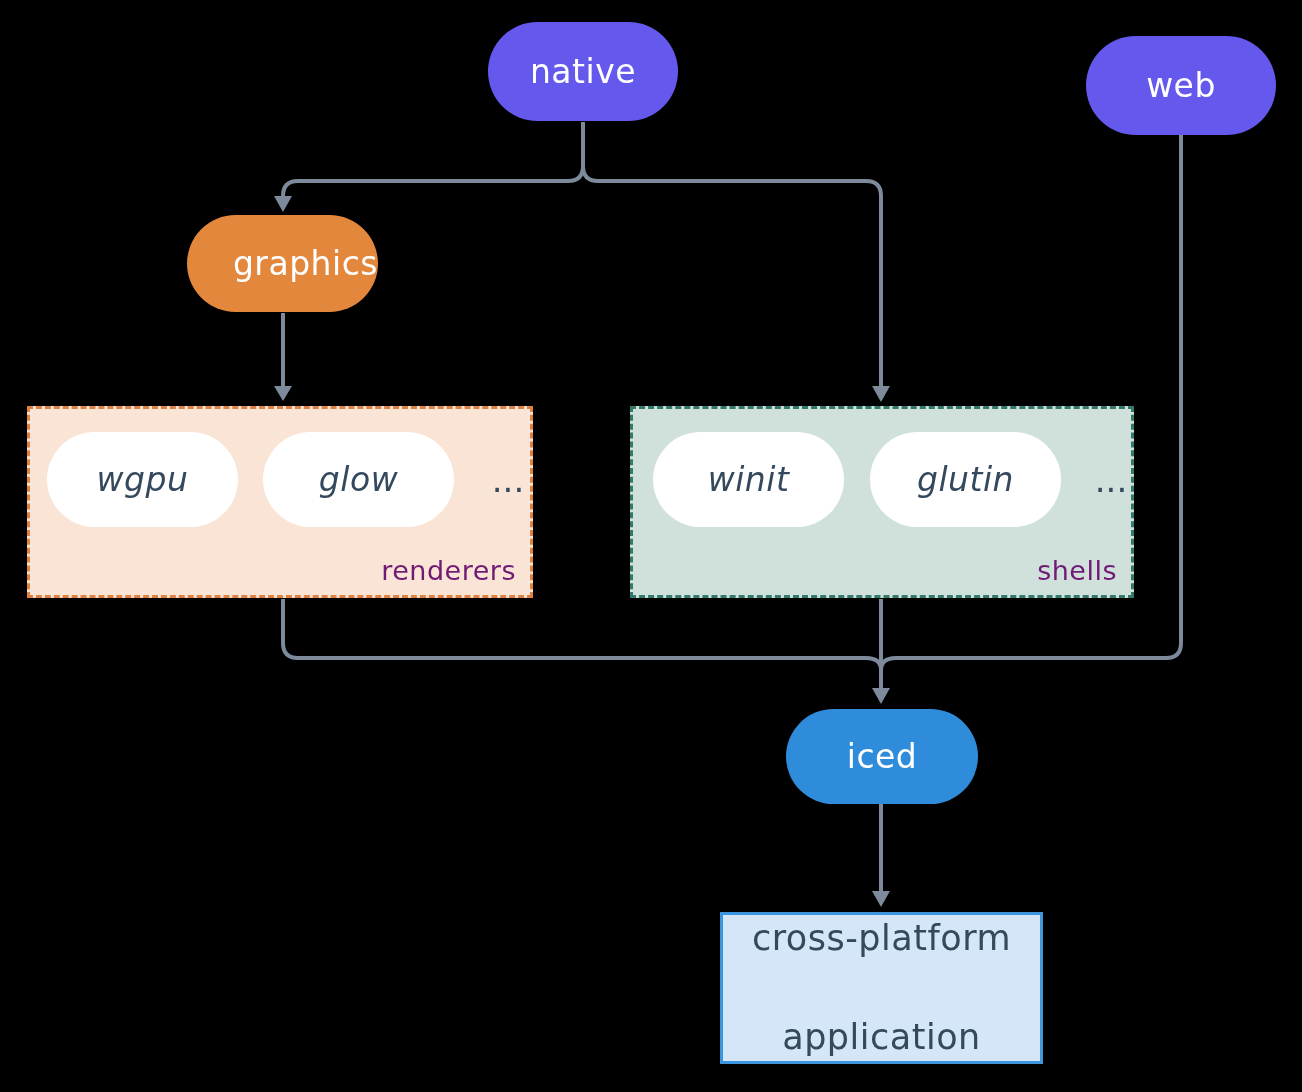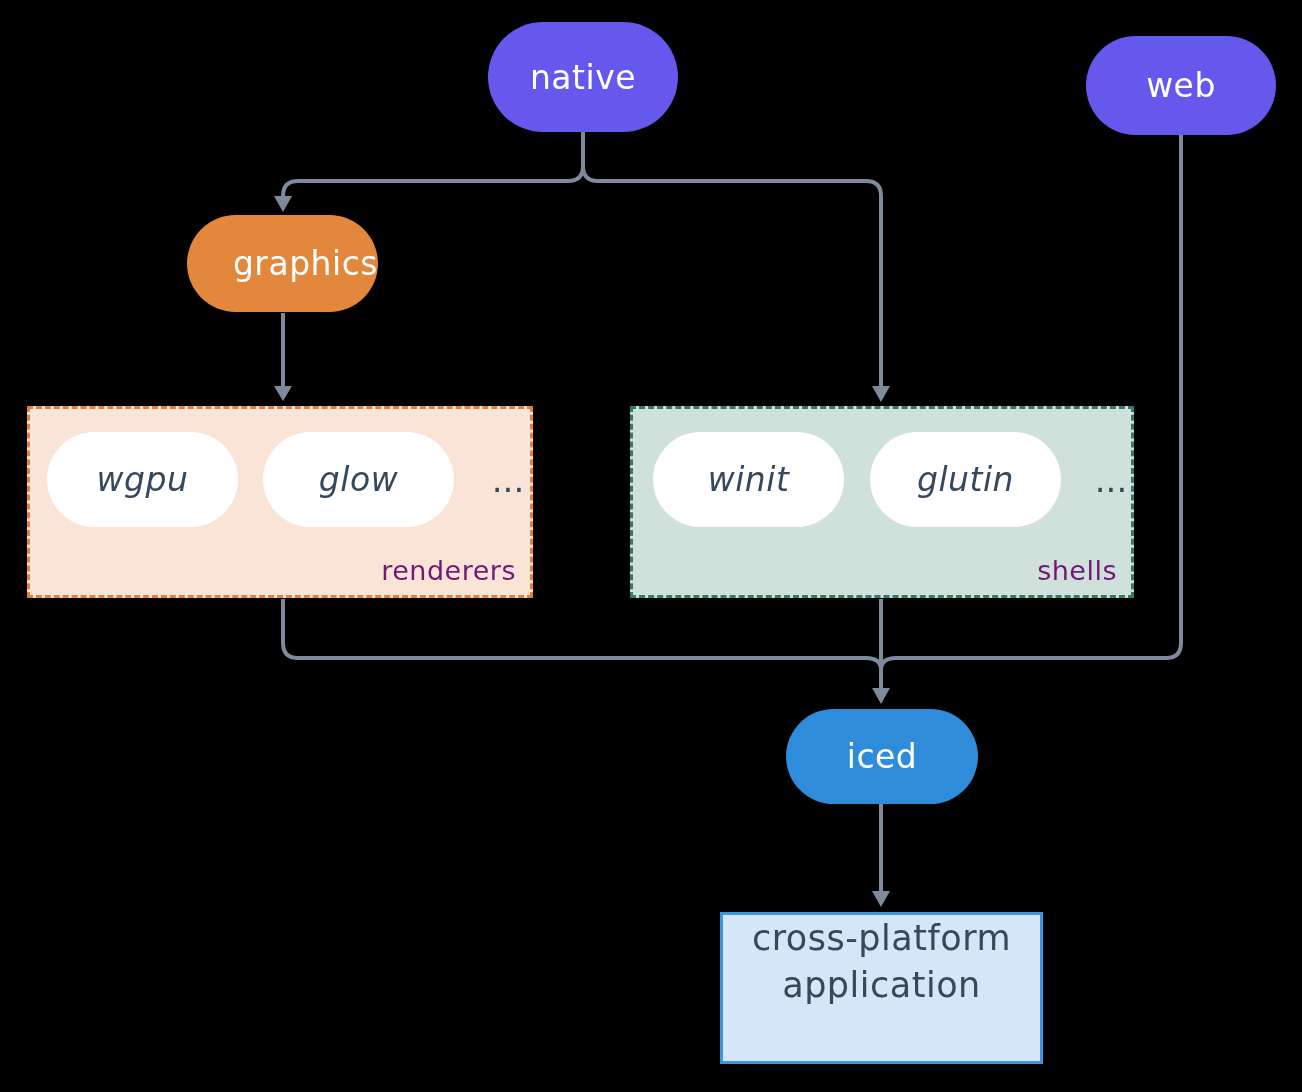--- a/index.html
+++ b/index.html
@@ -16,21 +16,21 @@
     border-radius: 60px;
     color: #ffffff;
     font-size: 33px;
     letter-spacing: 0.5px;
   }
   .pill-native, .pill-web { background: #6558EC; }
   .pill-graphics { background: #E3873C; justify-content: flex-end; }
   .pill-iced { background: #2E8CDB; }
   .pill-white { background: #ffffff; color: #34495E; }
 
-  .pill-native   { left: 488px;  top: 22px;  width: 190px; height: 110px; }
+  .pill-native   { left: 488px;  top: 22px;  width: 190px; height: 99px; }
   .pill-web      { left: 1086px; top: 36px;  width: 190px; height: 99px; }
   .pill-graphics { left: 187px;  top: 215px; width: 191px; height: 97px; }
   .pill-iced     { left: 786px;  top: 709px; width: 192px; height: 95px; }
 
   .group {
     position: absolute;
     top: 406px; height: 192px;
     box-sizing: border-box;
   }
   .group-renderers {
@@ -62,21 +62,21 @@
     font-size: 27px; color: #701a75; letter-spacing: 0.5px;
   }
 
   .app-box {
     position: absolute;
     left: 720px; top: 912px; width: 323px; height: 152px;
     box-sizing: border-box;
     background: #D4E6F7;
     border: 3px solid #3D96DD;
     display: flex; flex-direction: column;
-    align-items: center; justify-content: flex-start;
+    align-items: center; justify-content: space-between;
     color: #34495E; font-size: 35px; line-height: 1.35;
     letter-spacing: 0.5px;
   }
 
   svg.connectors {
     position: absolute; left: 0; top: 0;
     pointer-events: none;
   }
   svg.connectors path { stroke: #7C8A9B; stroke-width: 4; fill: none; }
   svg.connectors polygon { fill: #7C8A9B; }

